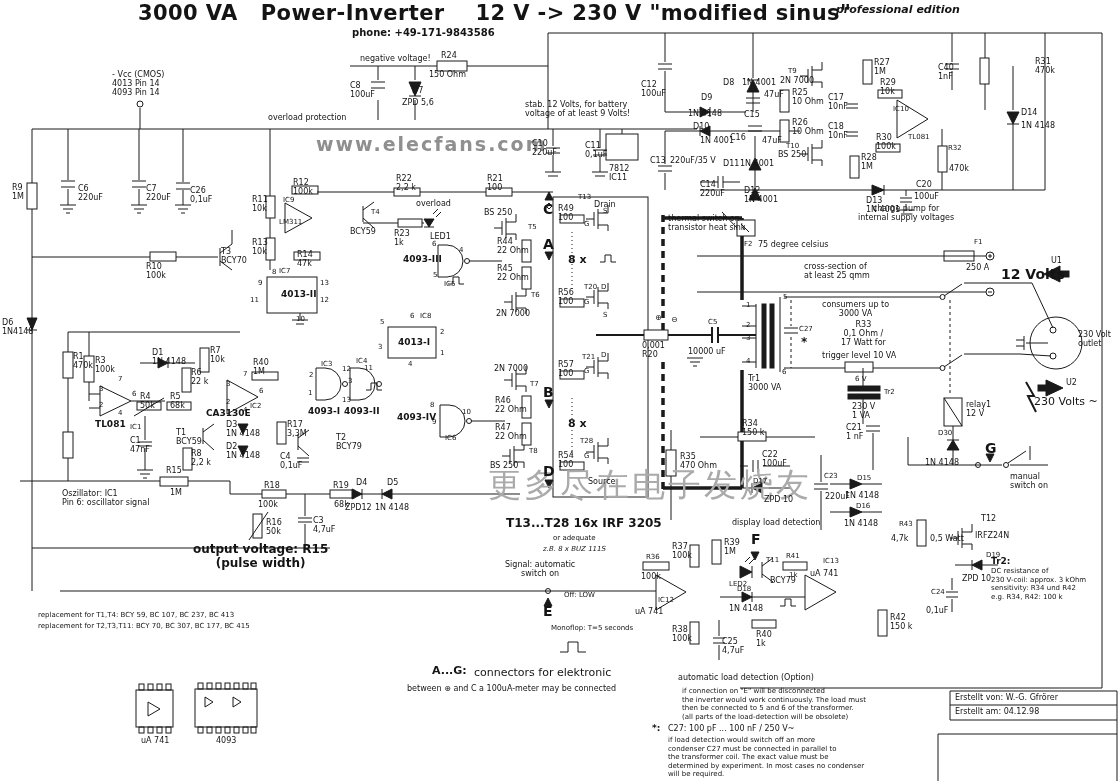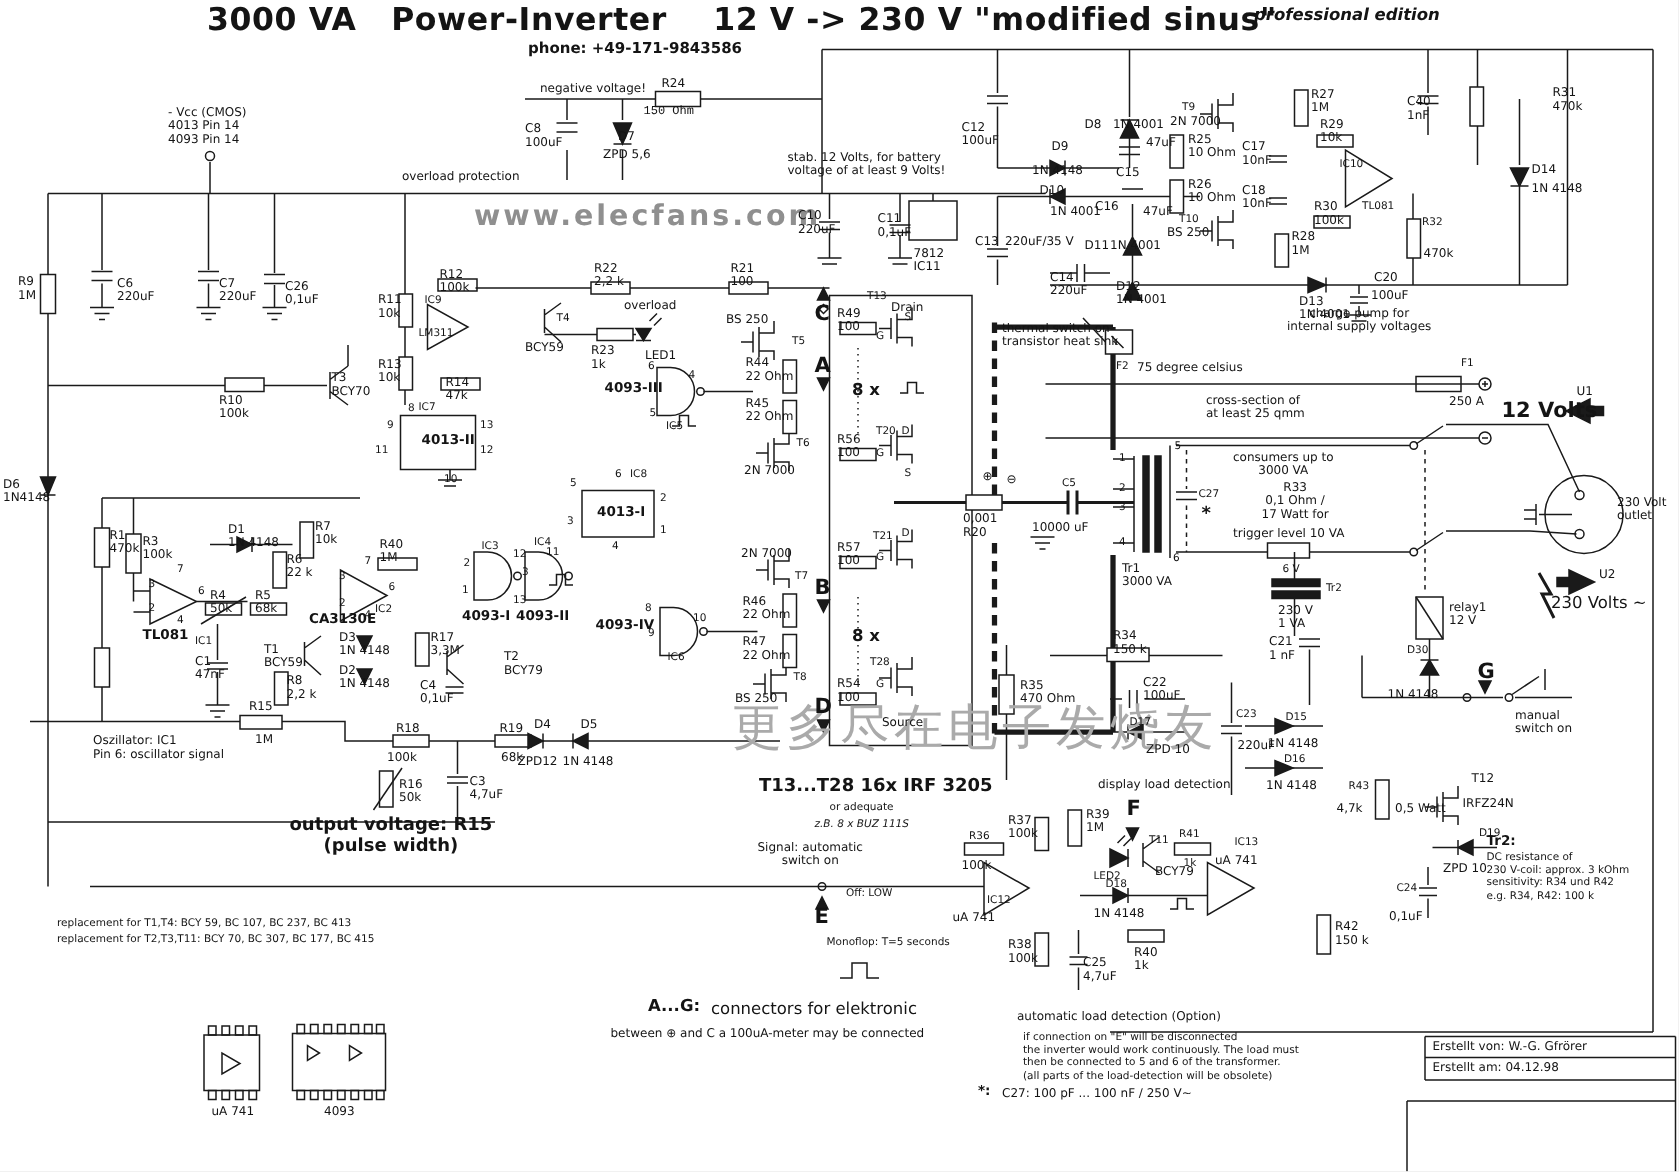--- a/index.html
+++ b/index.html
@@ -489,21 +489,21 @@
       <div class="lbl b12" style="left: 506px; top: 517px;">T13...T28  16x IRF 3205</div>
       <div class="lbl s7" style="left: 553px; top: 534px;">or adequate</div>
       <div class="lbl it7" style="left: 543px; top: 545px;">z.B. 8 x BUZ 111S</div>
       <div class="lbl ctr" style="left: 505px; top: 560px;">Signal: automatic
 switch on</div>
       <div class="lbl s7" style="left: 564px; top: 591px;">Off: LOW</div>
       <div class="lbl b13" style="left: 543px; top: 603px;">E</div>
       <div class="lbl s7" style="left: 551px; top: 624px;">Monoflop: T=5 seconds</div>
       <div class="lbl" style="left: 360px; top: 54px;">negative voltage!</div>
       <div class="lbl" style="left: 441px; top: 51px;">R24</div>
-      <div class="lbl" style="left: 429px; top: 70px; font-family: Liberation Mono, monospace;">150 Ohm</div>
+      <div class="lbl" style="left: 429px; top: 70px;">150 Ohm</div>
       <div class="lbl" style="left: 350px; top: 81px;">C8
 100uF</div>
       <div class="lbl" style="left: 412px; top: 86px;">D7</div>
       <div class="lbl" style="left: 402px; top: 98px;">ZPD 5,6</div>
       <div class="lbl" style="left: 525px; top: 100px;">stab. 12 Volts, for battery
 voltage of at least 9 Volts!</div>
       <div class="lbl" style="left: 641px; top: 80px;">C12
 100uF</div>
       <div class="lbl" style="left: 701px; top: 93px;">D9</div>
       <div class="lbl" style="left: 688px; top: 109px;">1N 4148</div>
@@ -670,20 +670,25 @@
       <div class="lbl b11" style="left: 432px; top: 665px;">A...G:</div>
       <div class="lbl t10" style="left: 474px; top: 667px;">connectors for elektronic</div>
       <div class="lbl" style="left: 407px; top: 684px;">between ⊕ and C a 100uA-meter may be connected</div>
       <div class="lbl" style="left: 678px; top: 673px;">automatic load detection  (Option)</div>
       <div class="lbl note" style="left: 682px; top: 687px;">if connection on "E" will be disconnected
 the inverter would work continuously. The load must
 then be connected to 5 and 6 of the transformer.
 (all parts of the load-detection will be obsolete)</div>
       <div class="lbl b9" style="left: 652px; top: 723px;">*:</div>
       <div class="lbl" style="left: 668px; top: 724px;">C27: 100 pF ... 100 nF / 250 V~</div>
+      <div class="lbl note" style="left: 668px; top: 736px;">if load detection would switch off an more
+condenser C27 must be connected in parallel to
+the transformer coil. The exact value must be
+determined by experiment. In most cases no condenser
+will be required.</div>
       <div class="lbl" style="left: 955px; top: 693px;">Erstellt von:  W.-G. Gfrörer</div>
       <div class="lbl" style="left: 955px; top: 707px;">Erstellt am:  04.12.98</div>
       <div class="lbl s7" style="left: 99px; top: 385px;">3</div>
       <div class="lbl s7" style="left: 99px; top: 401px;">2</div>
       <div class="lbl s7" style="left: 118px; top: 375px;">7</div>
       <div class="lbl s7" style="left: 132px; top: 390px;">6</div>
       <div class="lbl s7" style="left: 118px; top: 409px;">4</div>
       <div class="lbl s7" style="left: 226px; top: 380px;">3</div>
       <div class="lbl s7" style="left: 226px; top: 398px;">2</div>
       <div class="lbl s7" style="left: 243px; top: 370px;">7</div>

